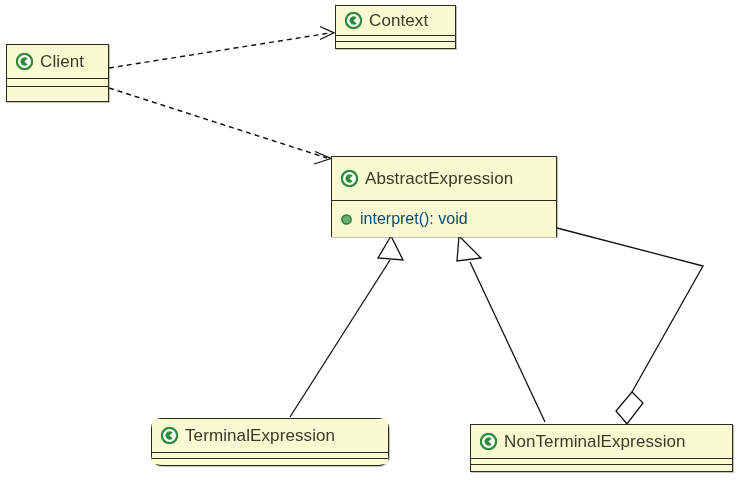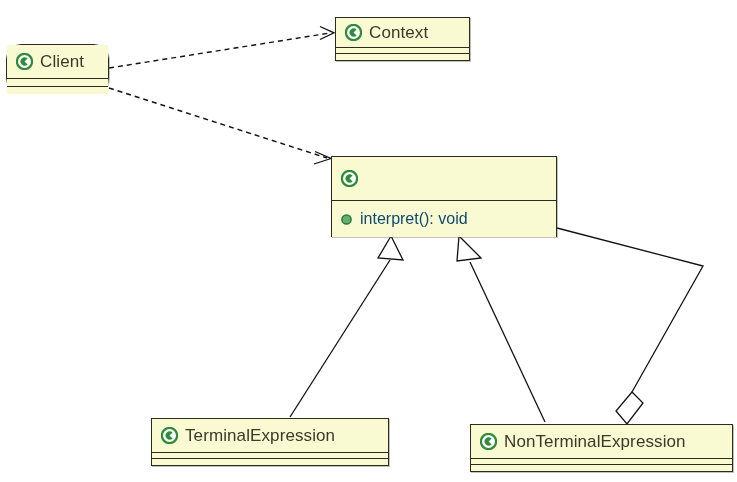--- a/index.html
+++ b/index.html
@@ -141,65 +141,66 @@
       <path class="head-hollow" d="M 459 236 L 481 258 L 457 261 Z"></path>
     </g>
 
     
     <g>
       <path class="edge-solid" d="M 557 228 L 703 266 L 632 392"></path>
       <path class="head-hollow" d="M 632 392 L 643 403 L 627 424 L 616 411 Z"></path>
     </g>
   </svg>
 
-  <div class="uml-class" style="left:6px; top:44px; width:103px; height:49px;border-radius:15px;">
+  <div class="uml-class" style="left:6px; top:44px; width:103px; height:58px;">
     <div class="uml-name-row" style="height:33px;">
       <svg class="class-icon" viewBox="0 0 17 17" xmlns="http://www.w3.org/2000/svg">
         <circle cx="8.5" cy="8.5" r="7.6" fill="#ffffff" stroke="#2f8b3a" stroke-width="2.2"></circle>
         <path d="M 11.6 5.6 A 4.1 4.1 0 1 0 11.6 11.4 L 8.5 8.5 Z" fill="#2f8b3a"></path>
       </svg>
       <span class="uml-name-text">Client</span>
     </div>
     <div class="uml-sep"></div>
     <div class="empty-compartment"></div>
     <div class="uml-sep"></div>
     <div class="empty-compartment"></div>
   </div>
 
-  <div class="uml-class" style="left:335px; top:5px; width:135px; height:44px;margin-top:12px;">
+  <div class="uml-class" style="left:335px; top:5px; width:121px; height:44px;">
     <div class="uml-name-row" style="height:29px;">
       <svg class="class-icon" viewBox="0 0 17 17" xmlns="http://www.w3.org/2000/svg">
         <circle cx="8.5" cy="8.5" r="7.6" fill="#ffffff" stroke="#2f8b3a" stroke-width="2.2"></circle>
         <path d="M 11.6 5.6 A 4.1 4.1 0 1 0 11.6 11.4 L 8.5 8.5 Z" fill="#2f8b3a"></path>
       </svg>
       <span class="uml-name-text">Context</span>
     </div>
     <div class="uml-sep"></div>
     <div class="empty-compartment" style="height:5px;"></div>
     <div class="uml-sep"></div>
     <div class="empty-compartment" style="height:5px;"></div>
   </div>
 
   <div class="uml-class" style="left:331px; top:156px; width:226px; height:81px;">
     <div class="uml-name-row" style="height:43px;">
       <svg class="class-icon" viewBox="0 0 17 17" xmlns="http://www.w3.org/2000/svg">
         <circle cx="8.5" cy="8.5" r="7.6" fill="#ffffff" stroke="#2f8b3a" stroke-width="2.2"></circle>
         <path d="M 11.6 5.6 A 4.1 4.1 0 1 0 11.6 11.4 L 8.5 8.5 Z" fill="#2f8b3a"></path>
       </svg>
+      <span class="uml-name-text">AbstractExpression</span>
     </div>
     <div class="uml-sep"></div>
     <div class="uml-compartment" style="height:36px;">
       <svg class="method-icon" viewBox="0 0 11 11" xmlns="http://www.w3.org/2000/svg">
         <circle cx="5.5" cy="5.5" r="4.6" fill="#63b070" stroke="#2f7a3a" stroke-width="1.5"></circle>
       </svg>
       <span class="uml-member-text">interpret(): void</span>
     </div>
   </div>
 
-  <div class="uml-class" style="left:151px; top:418px; width:238px; height:48px;">
+  <div class="uml-class" style="left:151px; top:418px; width:238px; height:48px;border-radius:10px;">
     <div class="uml-name-row" style="height:33px;">
       <svg class="class-icon" viewBox="0 0 17 17" xmlns="http://www.w3.org/2000/svg">
         <circle cx="8.5" cy="8.5" r="7.6" fill="#ffffff" stroke="#2f8b3a" stroke-width="2.2"></circle>
         <path d="M 11.6 5.6 A 4.1 4.1 0 1 0 11.6 11.4 L 8.5 8.5 Z" fill="#2f8b3a"></path>
       </svg>
       <span class="uml-name-text">TerminalExpression</span>
     </div>
     <div class="uml-sep"></div>
     <div class="empty-compartment" style="height:5px;"></div>
     <div class="uml-sep"></div>

